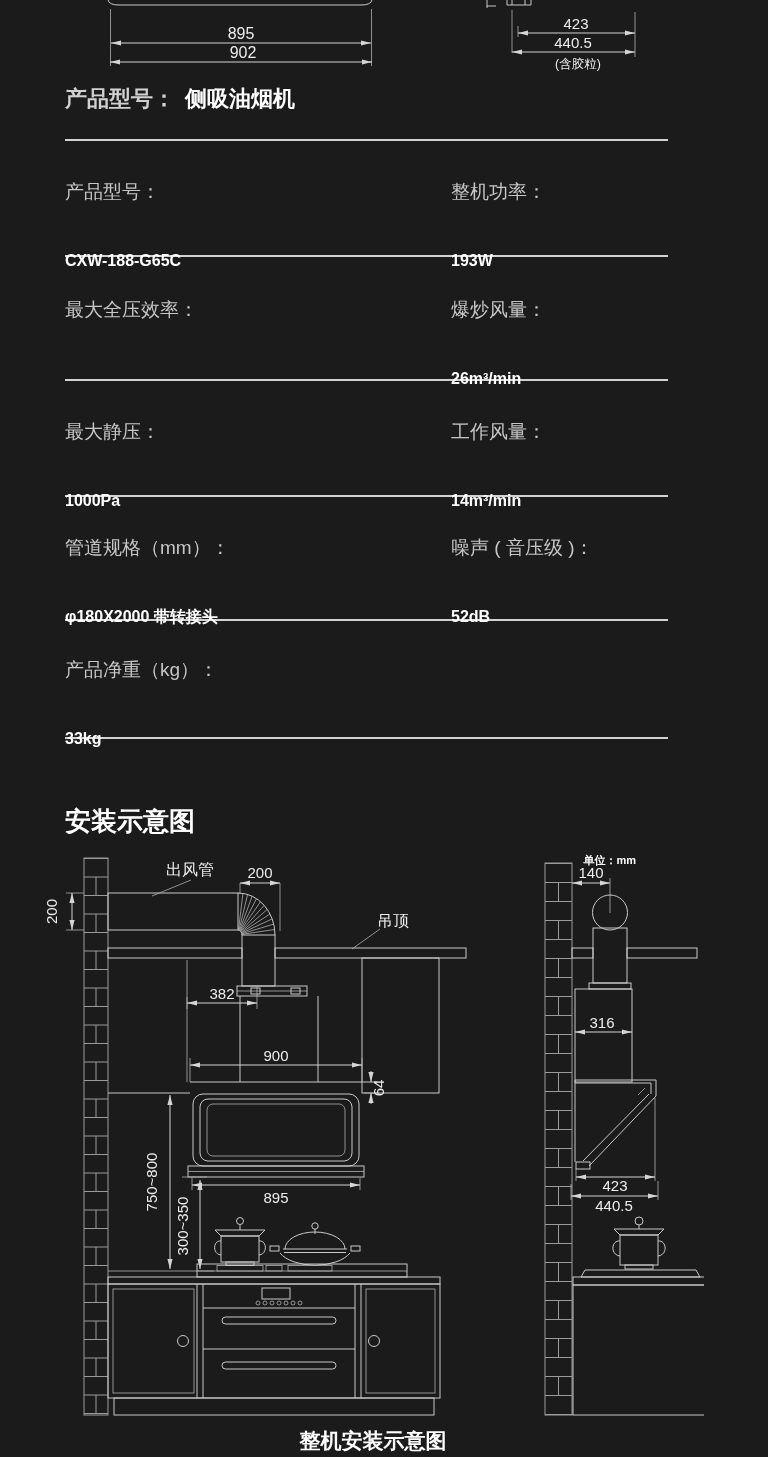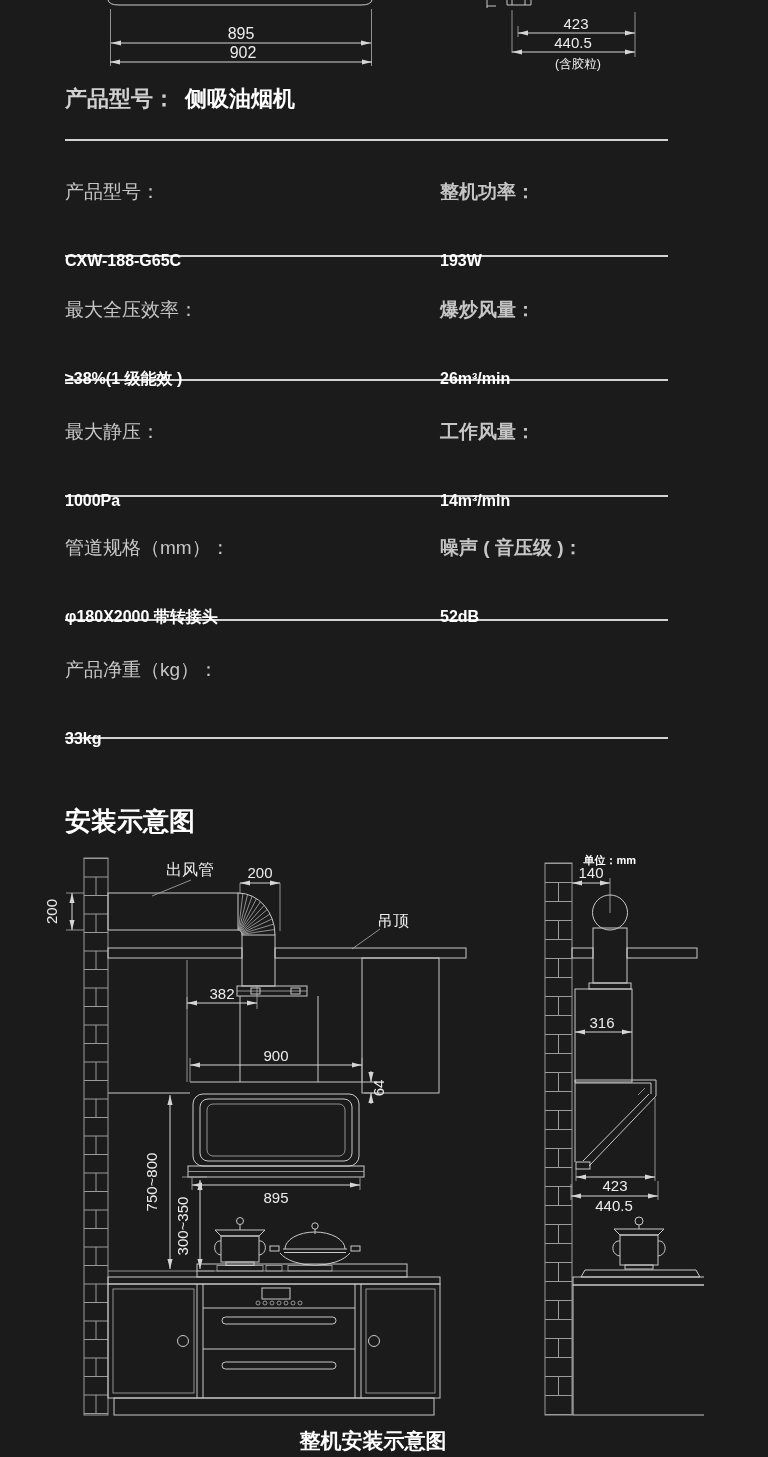--- a/index.html
+++ b/index.html
@@ -6,21 +6,21 @@
   .page{position:relative;width:704px;height:1457px;background:#1b1b1b;overflow:hidden;
         font-family:"Liberation Sans","DejaVu Sans",sans-serif;}
   .abs{position:absolute;}
   .divider{position:absolute;left:65px;width:603px;height:2px;background:#d2d2d2;}
   .prod-name{position:absolute;left:65px;top:84px;font-size:22px;font-weight:700;line-height:30px;}
   .prod-name .lbl{color:#d0d0d0;}
   .prod-name .val{color:#ffffff;margin-left:10px;}
   .spec-label{position:absolute;font-size:19px;color:#c6c6c6;line-height:24px;font-weight:400;margin-top:8px;}
   .spec-value{position:absolute;font-size:16px;color:#ffffff;line-height:30px;font-weight:700;margin-top:48px;}
   .col-l{left:65px;}
-  .col-r{left:440px;font-weight:bold;}
+  .col-r{left:451px;}
   .install-title{position:absolute;left:65px;top:804px;font-size:26px;font-weight:700;color:#ffffff;}
   .unit-label{position:absolute;right:68px;top:853px;font-size:11px;font-weight:700;color:#ffffff;}
   svg{display:block;}
   svg text{font-family:"Liberation Sans","DejaVu Sans",sans-serif;fill:#ececec;}
   .ln{stroke:#c9c9c9;stroke-width:1;fill:none;}
   .thin{stroke:#b0b0b0;stroke-width:0.8;fill:none;}
   .dim{stroke:#d5d5d5;stroke-width:1;fill:none;}
   .dtxt{font-size:15px;}
   .dtxt16{font-size:16px;}
   .zhtxt{font-size:16px;fill:#efefef;}
@@ -65,21 +65,20 @@
   <div class="divider" style="top:495px"></div>
   <div class="divider" style="top:619px"></div>
   <div class="divider" style="top:737px"></div>
 
   <div class="spec-label col-l" style="top:172px">产品型号：</div>
   <div class="spec-value col-l" style="top:198px">CXW-188-G65C</div>
   <div class="spec-label col-r" style="top:172px">整机功率：</div>
   <div class="spec-value col-r" style="top:198px">193W</div>
 
   <div class="spec-label col-l" style="top:290px">最大全压效率：</div>
-  <div class="spec-value col-l" style="top:316px">≥38%(1 级能效 )</div>
   <div class="spec-label col-r" style="top:290px">爆炒风量：</div>
   <div class="spec-value col-r" style="top:316px">26m³/min</div>
 
   <div class="spec-label col-l" style="top:412px">最大静压：</div>
   <div class="spec-value col-l" style="top:438px">1000Pa</div>
   <div class="spec-label col-r" style="top:412px">工作风量：</div>
   <div class="spec-value col-r" style="top:438px">14m³/min</div>
 
   <div class="spec-label col-l" style="top:528px">管道规格（mm）：</div>
   <div class="spec-value col-l" style="top:554px">φ180X2000 带转接头</div>

